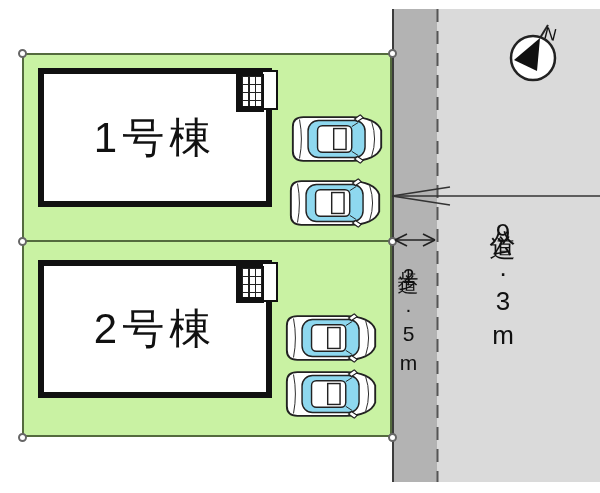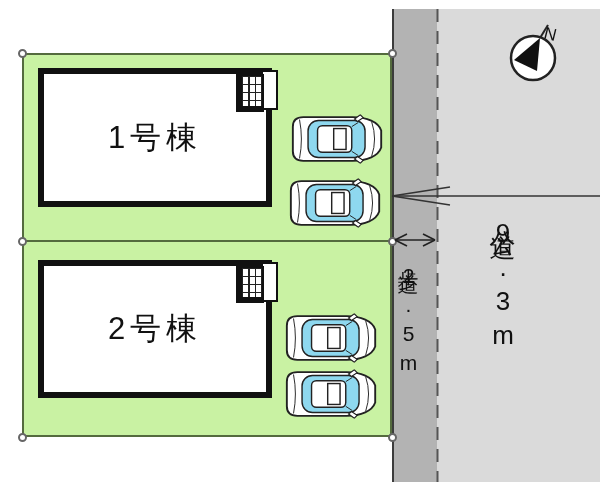--- a/index.html
+++ b/index.html
@@ -11,21 +11,21 @@
   
   .sidewalk{left:392px;top:9px;width:45px;height:473px;background:#b3b3b3;border-left:2px solid #3c3c3c;box-sizing:border-box;}
   .road{left:437px;top:9px;width:163px;height:473px;background:#dadada;}
   
   .plot-area{left:22px;top:53px;width:370px;height:384px;background:#c9f2a3;border:2px solid #546b3e;box-sizing:border-box;}
   .plot-divider{left:22px;top:240px;width:370px;height:2px;background:#546b3e;}
   
   .building{background:#ffffff;border:6px solid #111;box-sizing:border-box;display:flex;align-items:center;justify-content:center;}
   .building-1{left:38px;top:68px;width:234px;height:139px;}
   .building-2{left:38px;top:260px;width:234px;height:138px;}
-  .bldg-label{font-size:31px;letter-spacing:5px;color:#111;white-space:nowrap;}
+  .bldg-label{font-size:42px;letter-spacing:5px;color:#111;white-space:nowrap;}
   
   .porch-grid{
     box-sizing:border-box;background-color:#fff;
     border:2px solid #111;border-left:6px solid #111;border-bottom:6px solid #111;
     background-image:
       repeating-linear-gradient(to right,#222 0 1.5px,transparent 1.5px 6.5px),
       repeating-linear-gradient(to bottom,#222 0 1.5px,transparent 1.5px 8px);
   }
   .porch-grid-1{left:236px;top:74px;width:28px;height:38px;}
   .porch-grid-2{left:236px;top:266px;width:28px;height:37px;}

